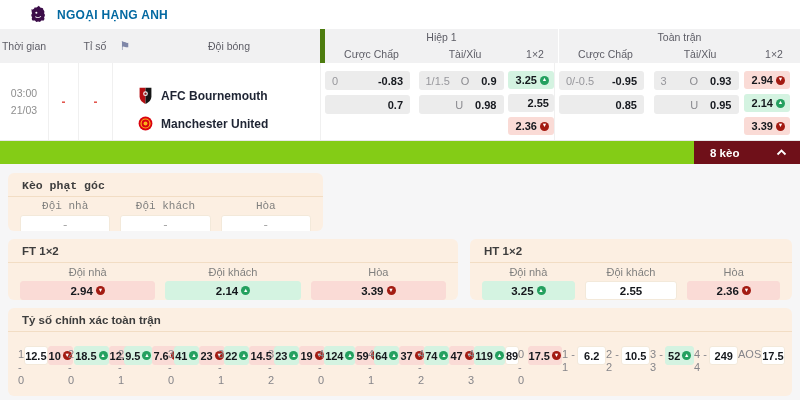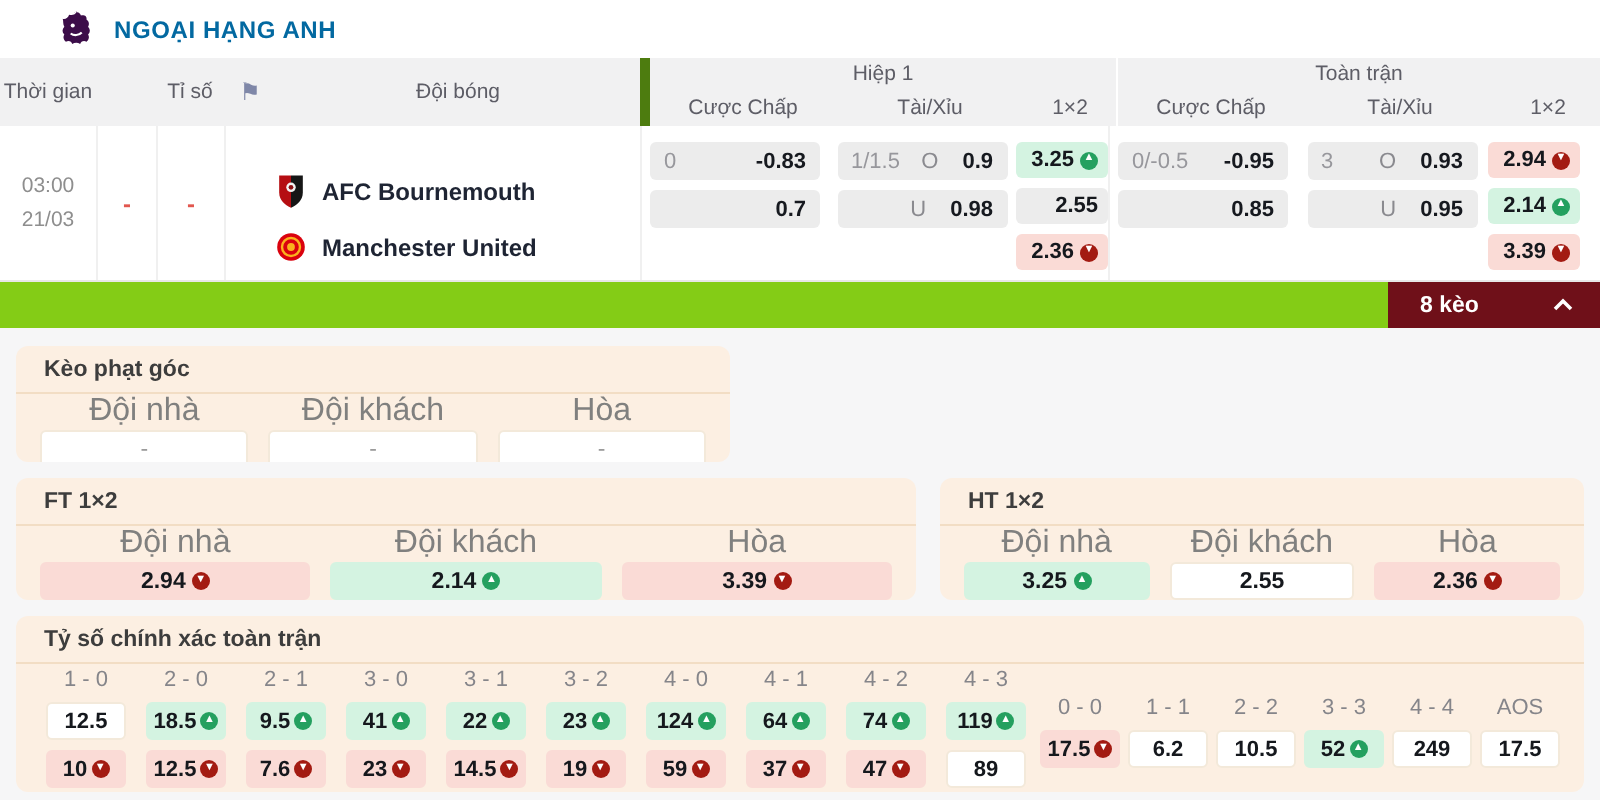--- a/index.html
+++ b/index.html
@@ -55,34 +55,34 @@
   .keo-strip { height:23px; background:#84cc16; display:flex; justify-content:flex-end; }
   .keo-bar { width:106px; background:#6f1019; color:#fff; display:flex; align-items:center;
              justify-content:space-between; padding:0 13px 0 16px; font-size:11.5px; font-weight:bold;
              cursor:pointer; }
 
   
   .bottom { padding:9px 8px 0; display:flex; flex-direction:column; gap:8px; }
   .section { background:#fcefe2; border-radius:6px; overflow:hidden; }
   .sec-title { font-size:11.5px; font-weight:bold; color:#3d3d3d; padding:5px 14px 3px; line-height:15px;
                border-bottom:1px solid #f2ddc4; }
-  .sec-corner { width:357px; height:58px; }
+  .sec-corner { width:315px; height:58px;font-family:Liberation Mono, monospace; }
   .half-row { display:flex; gap:12px; }
   .sec-ft { width:450px; height:61px; }
   .sec-ht { flex:1; height:61px; }
   .trio { display:flex; gap:10px; padding:2px 12px 5px; }
   .trio-col { flex:1; display:flex; flex-direction:column; align-items:center; }
-  .trio-head { font-size:16px; color:#80807f; height:14px; line-height:14px; margin-bottom:2px; }
+  .trio-head { font-size:11px; color:#80807f; height:14px; line-height:14px; margin-bottom:2px; }
   .vbox { width:100%; height:19px; border-radius:3px; background:#fff; border:1px solid #f3e9da;
           display:flex; align-items:center; justify-content:center; gap:3px; font-size:11.5px; cursor:pointer; }
 
   .sec-cs { height:88px; }
   .cs-body { display:flex; padding:2px 10px 3px; }
   .cs-group { display:flex; }
-  .cs-col { width:50px; display:flex; flex-direction:column; align-items:center; }
+  .cs-col { width:50px; display:flex; flex-direction:row; align-items:flex-end; }
   .cs-col.draw { width:44px; }
   .cs-label { font-size:11px; color:#85858a; height:13px; line-height:13px; margin-bottom:4px; }
   .cs-col.draw .cs-label { margin-top:14px; }
   .sbox { width:40px; height:19px; border-radius:3px; background:#fff; border:1px solid #f3e9da;
           display:flex; align-items:center; justify-content:center; gap:2px; font-size:11px; cursor:pointer; }
   .sbox + .sbox { margin-top:5px; }
 </style>
 </head>
 <body>
 

